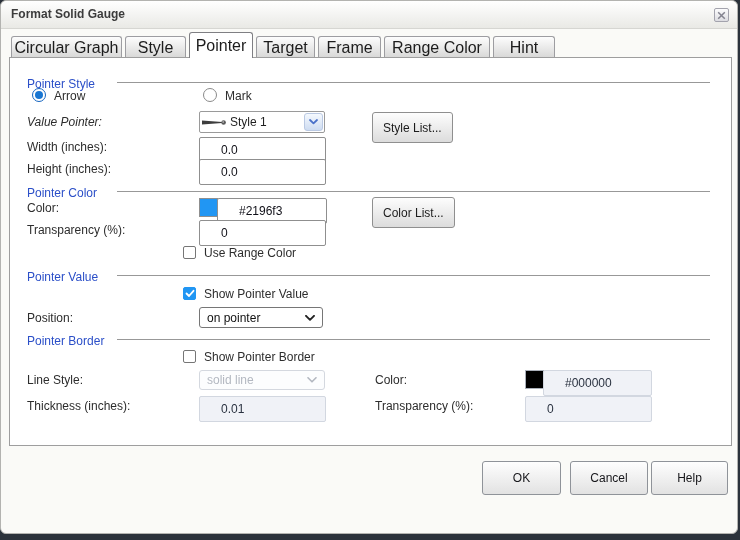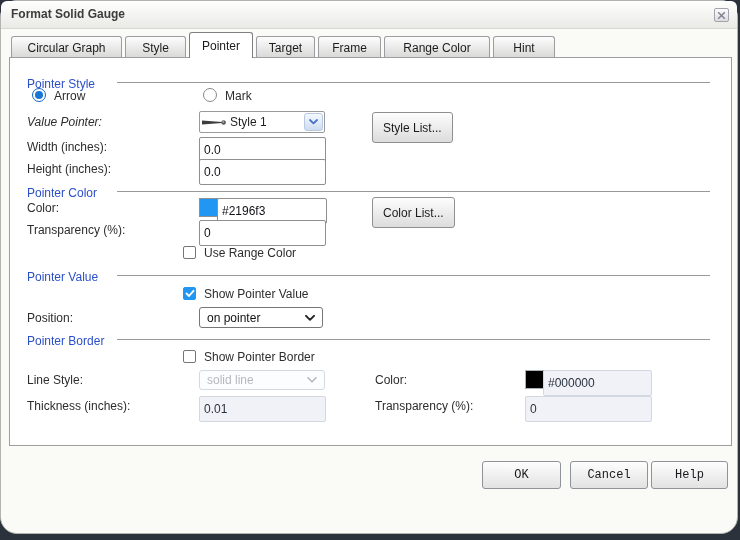--- a/index.html
+++ b/index.html
@@ -6,21 +6,21 @@
   body{
     width:740px;height:540px;overflow:hidden;
     background:#2b323b;
     font-family:"Liberation Sans", sans-serif;
     -webkit-font-smoothing:antialiased;
   }
   .dialog{
     position:absolute;left:0;top:0;width:738px;height:534px;
     background:#fafaf7;
     border:1px solid #b3b3b0;
-    border-radius:17px;
+    border-radius:6px;
     box-sizing:border-box;
   }
   
   .titlebar{
     position:absolute;left:0;top:0;right:0;height:27px;
     background:linear-gradient(#ffffff,#e9e9e5);
     border-bottom:1px solid #d6d6d2;
     border-radius:6px 6px 0 0;
   }
   .title{
@@ -37,21 +37,21 @@
   
   .tabstrip{
     position:absolute;left:10px;top:32px;height:25px;
     display:flex;align-items:flex-end;column-gap:3px;
   }
   .tab{
     height:22px;box-sizing:border-box;
     border:1px solid #9d9da1;border-bottom:none;
     border-radius:3px 3px 0 0;
     background:linear-gradient(#fdfdfd,#d7d7d6);
-    font-size:12px;color:#1c1c1c;
+    font-size:16px;color:#1c1c1c;
     display:flex;align-items:center;justify-content:center;
     cursor:pointer;
   }
   .tab.active{
     height:26px;background:#ffffff;border-color:#7f7f83;
     position:relative;z-index:4;
   }
   .tw1{width:111px}.tw2{width:61px}.tw3{width:64px}.tw4{width:59px}
   .tw5{width:63px}.tw6{width:106px}.tw7{width:62px}
   
@@ -81,21 +81,21 @@
     position:absolute;width:13px;height:13px;box-sizing:border-box;
     border:1px solid #767676;border-radius:2px;background:#fff;cursor:pointer;
     display:flex;align-items:center;justify-content:center;
   }
   .cb.checked{background:#2196f3;border-color:#2196f3;}
   
   .txt{
     position:absolute;height:26px;box-sizing:border-box;
     border:1px solid #8f8f8f;border-radius:2px;background:#fff;
     font-family:"Liberation Sans",sans-serif;font-size:12px;color:#101018;
-    padding:0 4px;outline:none;
+    padding:0 21px;outline:none;
   }
   .txt.dis{background:#f0f2f7;border-color:#d2d7e0;color:#2a3240;}
   
   .combo{
     position:absolute;box-sizing:border-box;height:22px;
     border:1px solid #9a9a9a;border-radius:2px;background:#fff;
     display:flex;align-items:center;cursor:pointer;
   }
   .combo .ctext{font-size:12px;color:#1f1f1f;margin-left:1px;}
   .combo .cbtn{
@@ -122,24 +122,24 @@
   .swatch.dis{border-color:#aab0ba;cursor:default;}
   
   .sbtn{
     position:absolute;height:31px;box-sizing:border-box;
     border:1px solid #8f8f8f;border-radius:3px;
     background:linear-gradient(#fdfdfd,#dcdcdc);
     font-family:"Liberation Sans",sans-serif;font-size:12px;color:#1c1c1c;
     padding:0 10px;cursor:pointer;
   }
   .btn{
-    position:absolute;top:460px;height:28px;box-sizing:border-box;
+    position:absolute;top:460px;height:34px;box-sizing:border-box;
     border:1px solid #8f9399;border-radius:3px;
     background:linear-gradient(#fefefe,#e2e2e2);
-    font-family:Liberation Mono, monospace;font-size:12px;color:#17171b;
+    font-family:Liberation Sans, sans-serif;font-size:12px;color:#17171b;
     cursor:pointer;
   }
   .btn-ok{left:481px;width:79px;}
   .btn-cancel{left:569px;width:78px;}
   .btn-help{left:650px;width:77px;}
 </style>
 </head>
 <body>
 
 <div class="dialog">

